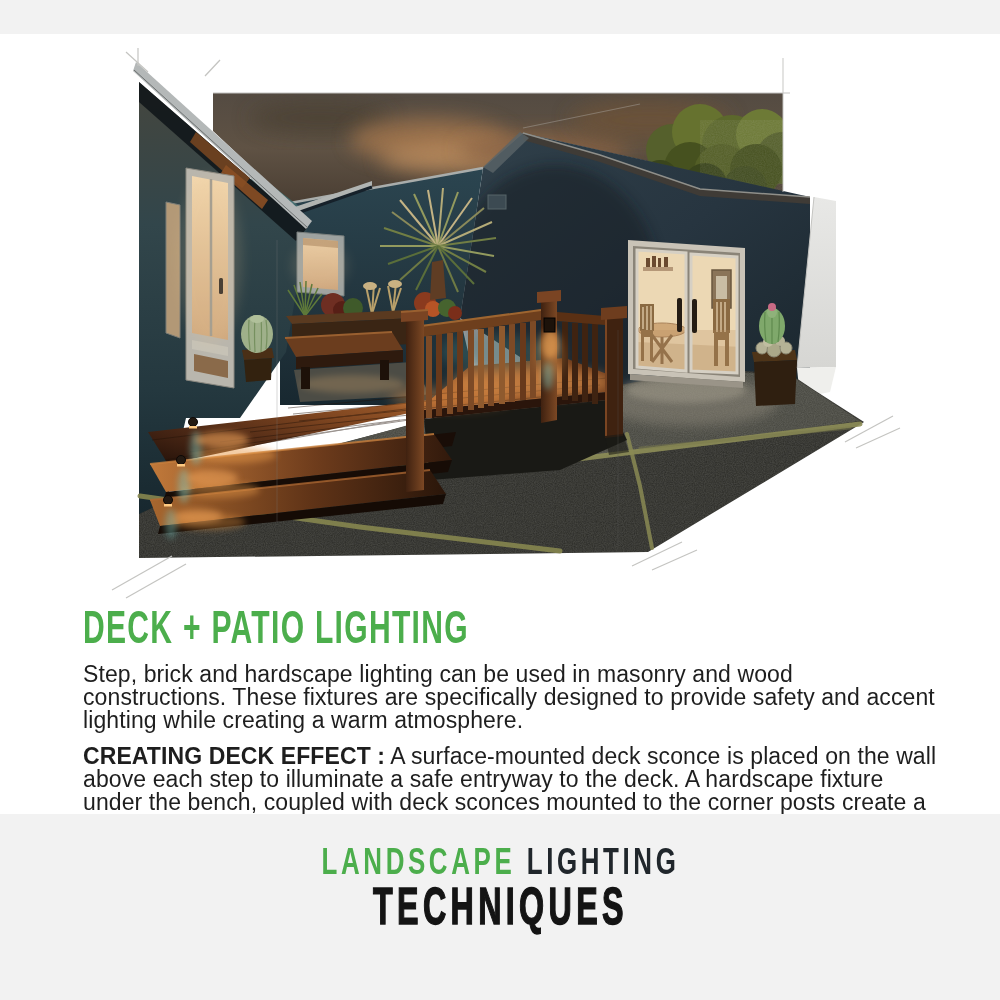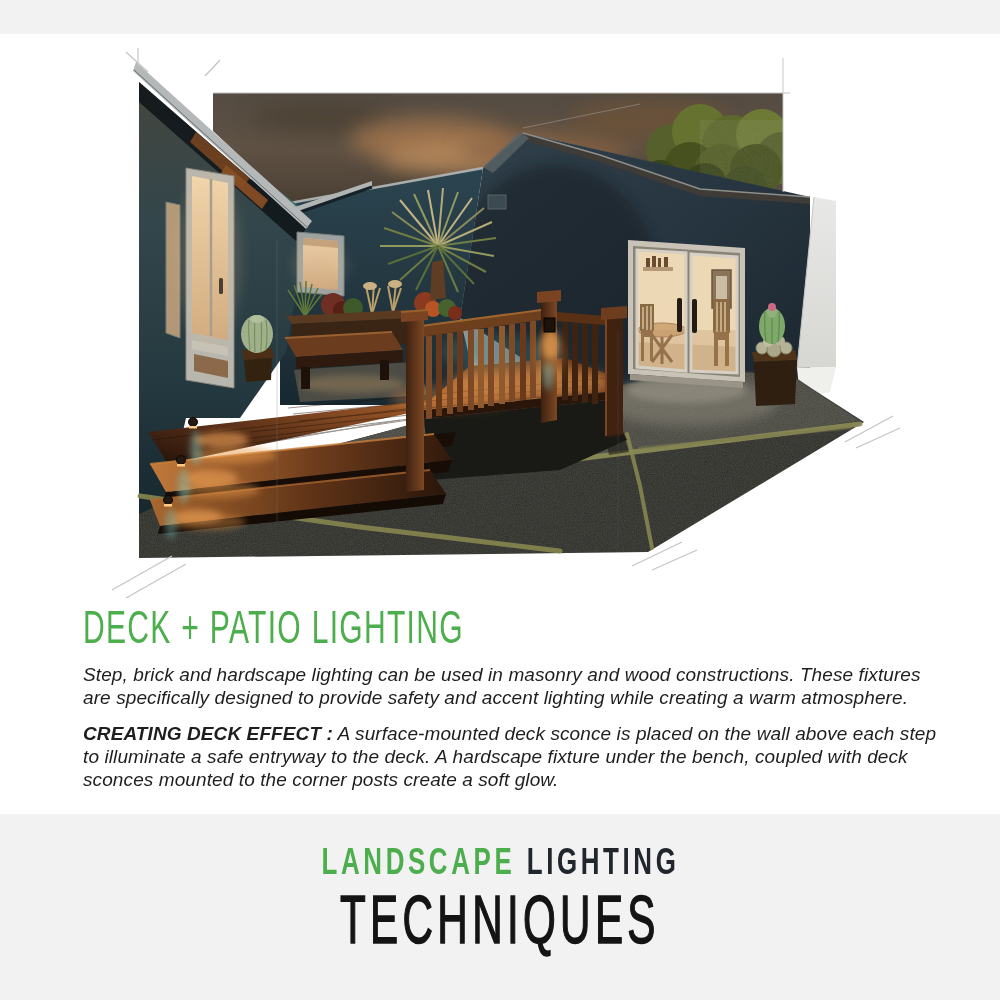--- a/index.html
+++ b/index.html
@@ -1,28 +1,28 @@
 <!DOCTYPE html>
 <html><head>
 <meta charset="utf-8">
 <style>
   html,body{margin:0;padding:0;}
   body{width:1000px;height:1000px;background:#ffffff;font-family:"Liberation Sans",sans-serif;position:relative;overflow:hidden;}
   .top-strip{position:absolute;left:0;top:0;width:1000px;height:34px;background:#f2f2f2;}
   .scene-wrap{position:absolute;left:0;top:0;width:1000px;height:814px;}
   .copy{position:absolute;left:83px;top:603px;width:856px;color:#1e1e1e;}
-  .copy h1{margin:0 0 13px 0;font-size:47px;line-height:1.0;font-weight:400;color:#4cae4c;letter-spacing:2px;}
+  .copy h1{margin:0 0 13px 0;font-size:47px;line-height:1.0;font-weight:700;color:#4cae4c;letter-spacing:2px;}
   .cond{display:inline-block;transform:scaleX(0.64);transform-origin:0 50%;white-space:nowrap;}
-  .copy p{margin:0 0 13px 0;font-size:19px;line-height:23px;letter-spacing:0.1px;font-style:italic;}
+  .copy p{margin:0 0 13px 0;font-size:23px;line-height:23px;letter-spacing:0.1px;}
   .copy p strong{font-weight:700;}
   .footer{position:absolute;left:0;top:814px;width:1000px;height:186px;background:#f2f2f2;text-align:center;}
   .brand-line{padding-top:30px;font-size:36px;font-weight:700;letter-spacing:5px;color:#20262b;line-height:1;}
   .brand-line .cond2{display:inline-block;transform:scaleX(0.72);transform-origin:50% 50%;white-space:nowrap;}
   .brand-line .green{color:#4cae4c;margin-right:16px;}
-  .brand-title{margin-top:5px;font-size:68px;font-weight:400;letter-spacing:7px;color:#141414;-webkit-text-stroke:1.5px #141414;line-height:1;}
+  .brand-title{font-size:52px;font-weight:700;letter-spacing:7px;color:#141414;-webkit-text-stroke:1.5px #141414;line-height:1;}
   .brand-title .cond3{display:inline-block;transform:scaleX(0.62);transform-origin:50% 50%;white-space:nowrap;}
 </style>
 </head>
 <body>
 
 <div class="top-strip"></div>
 
 <div class="scene-wrap">
 <svg width="1000" height="814" viewBox="0 0 1000 814" xmlns="http://www.w3.org/2000/svg">
   <defs>

